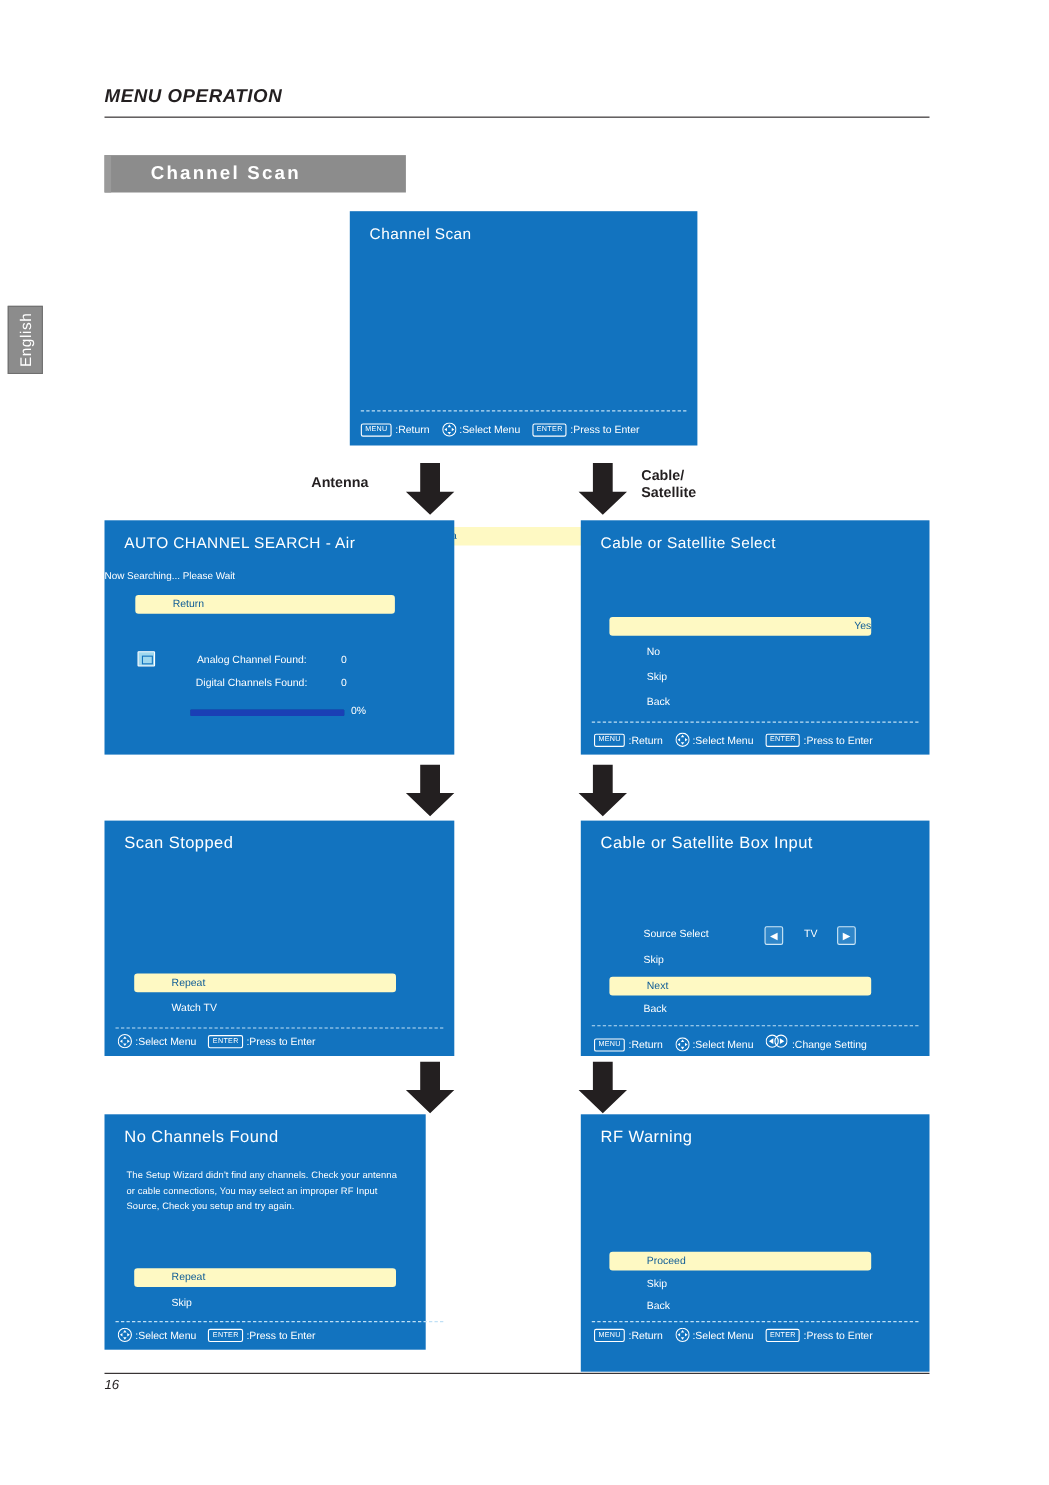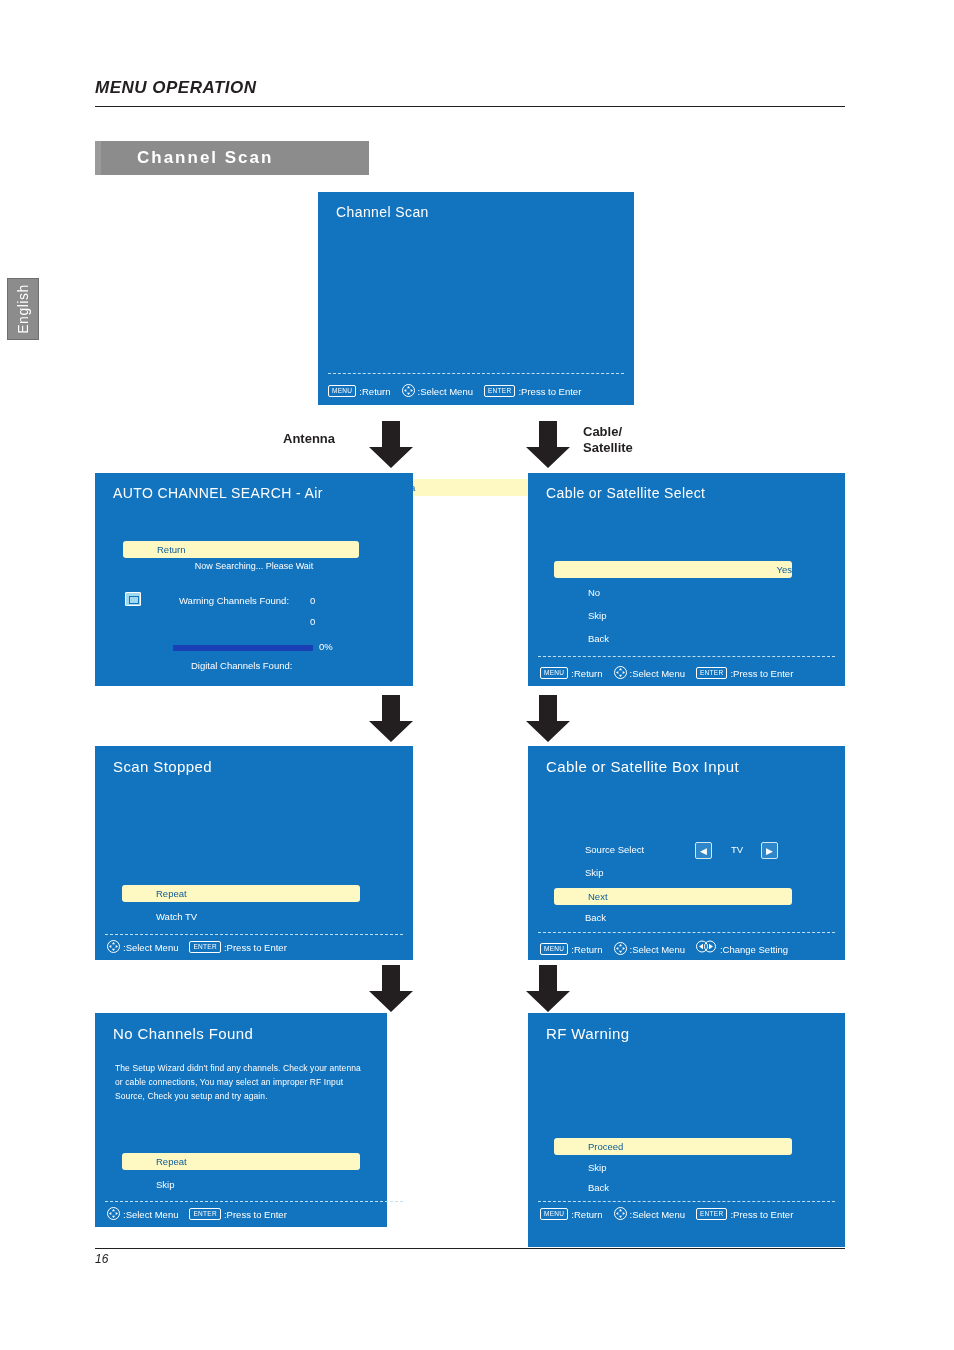--- a/index.html
+++ b/index.html
@@ -128,21 +128,21 @@
   }
   .progress-fill {
     position:absolute; height:6px; background:#1a3fb5; border-radius:1px;
   }
   .small-white { color:#ffffff; font-size:9.5px; position:absolute; }
   .body-text {
     position:absolute; font-size:8.5px; color:#ffffff; line-height:14px;
     letter-spacing:0.1px;
   }
   .centered-note {
-    position:absolute; width:100%; text-align:center; font-size:9px; color:#ffffff;margin-top:43px;
+    position:absolute; width:100%; text-align:left; font-size:9px; color:#ffffff;
   }
   .tv-icon {
     position:absolute; width:14px; height:12px;
     background:#9fd8ef; border:1px solid #ffffff; border-radius:1px;
   }
   .tv-icon::after{
     content:""; position:absolute; left:3px; top:3px; width:8px; height:6px;
     border:1px solid #1273bf;
   }
   .sq-btn {
@@ -231,26 +231,26 @@
     <span>Now Searching... Please Wait</span>
   </div>
 
   <div class="hl" style="left:28px; top:68px; width:236px; height:17px;">
     <span>Return</span>
   </div>
 
   <div class="tv-icon" style="left:30px; top:119px;"></div>
 
   <div class="small-white" style="left:84px; top:122px;">
-    <span>Warning Channels Found:</span>
+    <span>Analog Channel Found:</span>
   </div>
   <div class="small-white" style="left:215px; top:122px;">
     <span>0</span>
   </div>
-  <div class="small-white" style="left:96px; top:143px;margin-top:44px;">
+  <div class="small-white" style="left:83px; top:143px;">
     <span>Digital Channels Found:</span>
   </div>
   <div class="small-white" style="left:215px; top:143px;">
     <span>0</span>
   </div>
 
   <div class="progress-track" style="left:78px; top:172px; width:140px;">
     <div class="progress-fill" style="left:0; top:0; width:140px;"></div>
   </div>
   <div class="small-white" style="left:224px; top:168px;">

